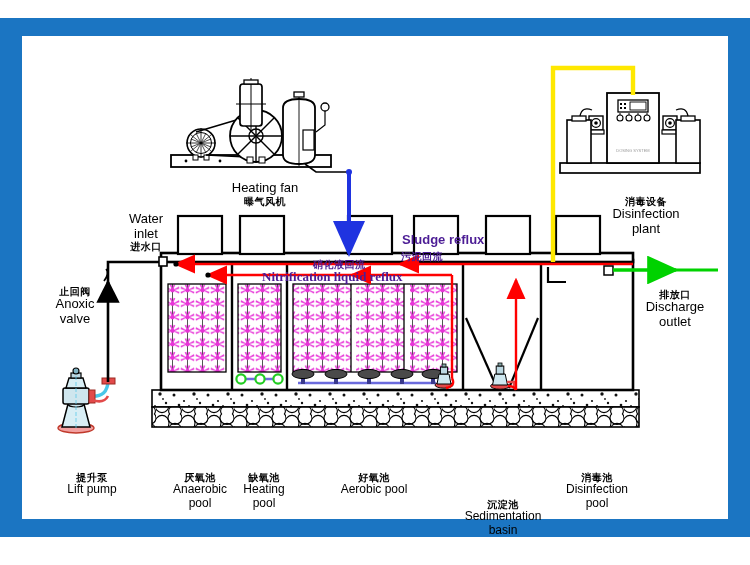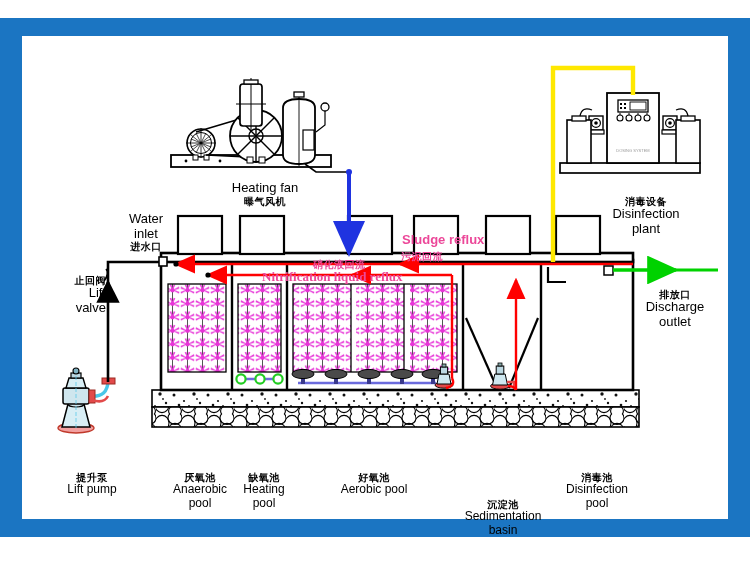--- a/index.html
+++ b/index.html
@@ -14,21 +14,21 @@
   
   .frame-blue{position:absolute;left:0;top:18px;width:750px;height:519px;background:#1b75c2;}
   .frame-inner{position:absolute;left:22px;top:36px;width:706px;height:483px;background:#ffffff;}
 
   svg.diagram{position:absolute;left:0;top:0;width:750px;height:565px;}
 
   .lbl{position:absolute;text-align:center;line-height:1.12;color:#000;}
   .cn{font-weight:bold;font-size:10px;letter-spacing:.5px;}
   .en{font-size:13px;}
   .en-s{font-size:12px;text-align:center;}
-  .lbl-inline{position:absolute;color:#ec4899;font-weight:bold;}
+  .lbl-inline{position:absolute;color:#4c1d95;font-weight:bold;}
 </style>
 </head>
 <body>
 
 <div id="stage">
 
   <div class="frame-blue"></div>
   <div class="frame-inner"></div>
 
   <svg class="diagram" viewBox="0 0 750 565">
@@ -364,23 +364,23 @@
     <div class="en">Heating fan</div>
     <div class="cn">曝气风机</div>
   </div>
 
   <div class="lbl" style="left:112px;top:212px;width:68px;">
     <div class="en">Water</div>
     <div class="en">inlet</div>
     <div class="cn">进水口</div>
   </div>
 
-  <div class="lbl" style="left:44px;top:275px;width:62px;text-align:right;">
+  <div class="lbl" style="left:44px;top:286px;width:62px;">
     <div class="cn">止回阀</div>
-    <div class="en">Lift</div>
+    <div class="en">Anoxic</div>
     <div class="en">valve</div>
   </div>
 
   <div class="lbl-inline" style="left:402px;top:232px;font-size:13px;">Sludge reflux</div>
   <div class="lbl-inline cn" style="left:401px;top:250px;">污泥回流</div>
 
   <div class="lbl-inline cn" style="left:313px;top:258px;">硝化液回流</div>
   <div class="lbl-inline" style="left:262px;top:269px;font-size:13px;font-family:Liberation Serif, serif;">Nitrification liquid reflux</div>
 
   <div class="lbl" style="left:596px;top:196px;width:100px;">

